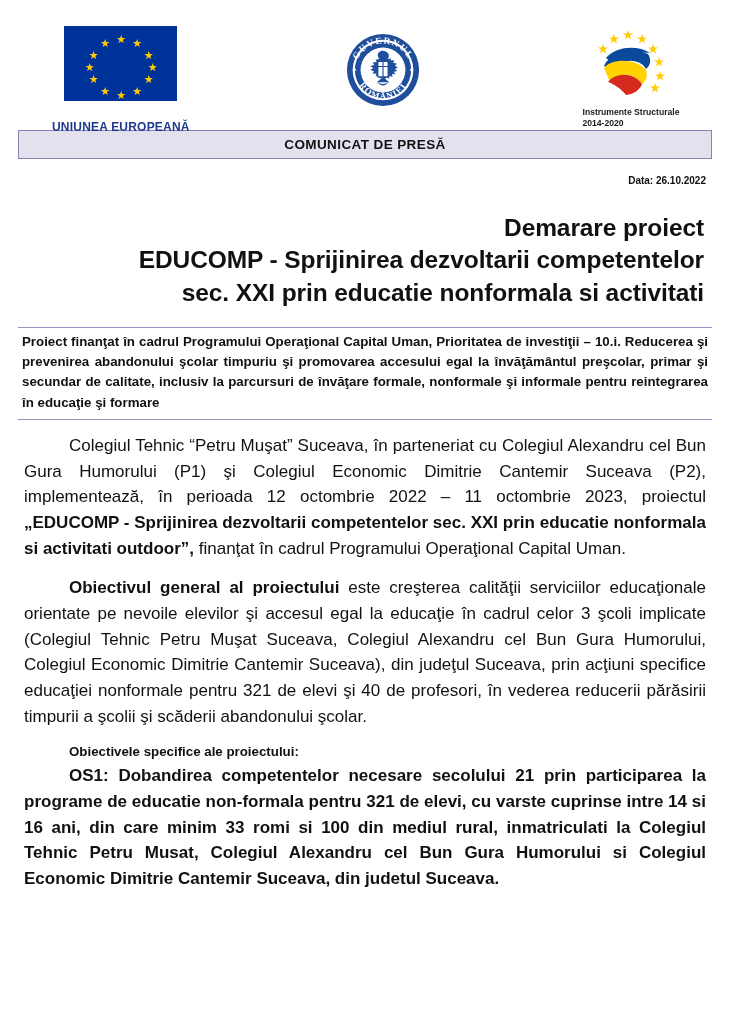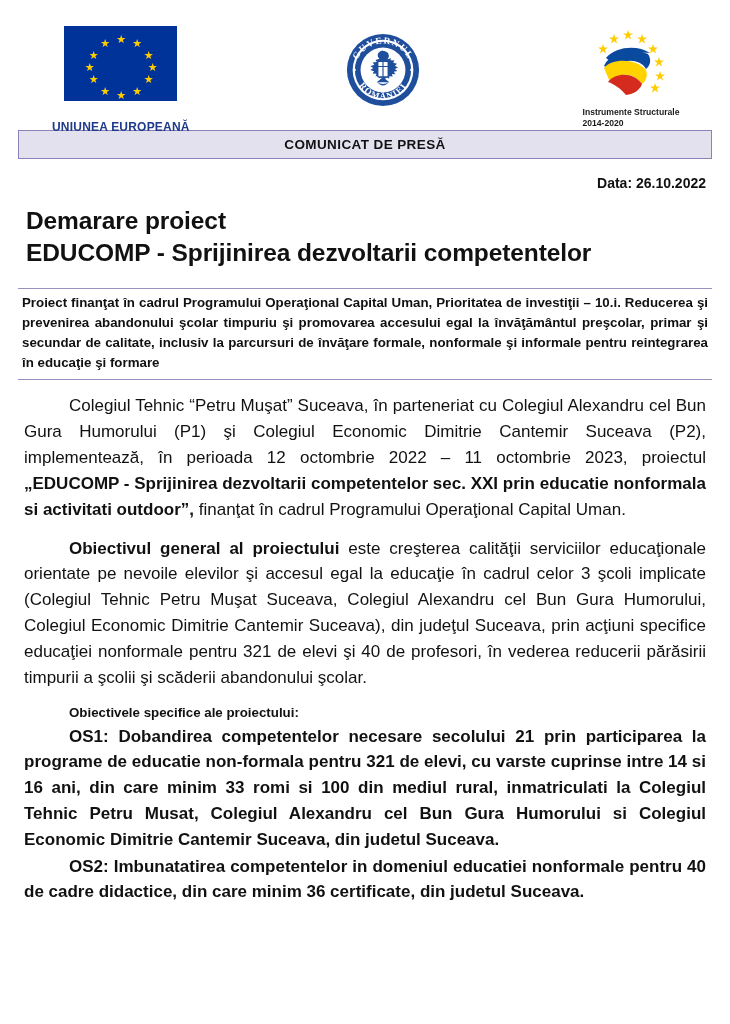--- a/index.html
+++ b/index.html
@@ -90,28 +90,28 @@
     font-size: 13.5px;
     font-weight: bold;
     letter-spacing: .4px;
     color: #111;
   }
 
   
   .date-line {
     margin: 16px 24px 0 0;
     text-align: right;
-    font-size: 14px;
+    font-size: 10px;
     font-weight: bold;
   }
 
   
   .doc-title {
-    margin: 14px 26px 0 26px;
-    text-align: left;
+    margin: 26px 26px 0 26px;
+    text-align: right;
     font-size: 24.5px;
     font-weight: bold;
     line-height: 1.32;
     letter-spacing: -.1px;
   }
   .doc-title .line { display: block; }
 
   
   .framed {
     margin: 18px 18px 0 18px;
@@ -241,32 +241,32 @@
 
 <div class="banner">
   <span class="banner-text">COMUNICAT DE PRESĂ</span>
 </div>
 
 <div class="date-line">Data: 26.10.2022</div>
 
 <div class="doc-title">
   <span class="line">Demarare proiect</span>
   <span class="line">EDUCOMP - Sprijinirea dezvoltarii competentelor</span>
+  <span class="line">sec. XXI prin educatie nonformala si activitati</span>
 </div>
 
 <div class="framed">
   <p>Proiect finanţat în cadrul Programului Operaţional Capital Uman, Prioritatea de investiţii – 10.i. Reducerea şi prevenirea abandonului şcolar timpuriu şi promovarea accesului egal la învăţământul preşcolar, primar şi secundar de calitate, inclusiv la parcursuri de învăţare formale, nonformale şi informale pentru reintegrarea în educaţie şi formare</p>
 </div>
 
 <div class="body-wrap">
 
   <p class="para"><span>Colegiul Tehnic “Petru Muşat” Suceava, în parteneriat cu  Colegiul Alexandru cel Bun Gura Humorului (P1) şi Colegiul Economic Dimitrie Cantemir Suceava (P2), implementează,  în perioada 12 octombrie 2022 – 11 octombrie 2023, proiectul </span><b>„EDUCOMP - Sprijinirea dezvoltarii competentelor sec. XXI prin educatie nonformala si activitati outdoor”,</b><span> finanţat în cadrul Programului Operaţional Capital Uman.</span></p>
 
 
   <p class="para"><b>Obiectivul general al proiectului</b><span> este creşterea calităţii serviciilor educaţionale orientate pe nevoile elevilor şi accesul egal la educaţie în cadrul celor 3 şcoli implicate (Colegiul Tehnic Petru Muşat Suceava, Colegiul Alexandru cel Bun Gura Humorului, Colegiul Economic Dimitrie Cantemir Suceava), din judeţul Suceava, prin acţiuni specifice educaţiei nonformale pentru 321 de elevi şi 40 de profesori, în vederea reducerii părăsirii timpurii a şcolii şi scăderii abandonului şcolar.</span></p>
 
   <div class="sub-head">Obiectivele specifice ale proiectului:</div>
 
   <p class="para tight">OS1: Dobandirea competentelor necesare secolului 21 prin participarea la programe de educatie non-formala pentru 321 de elevi, cu varste cuprinse intre 14 si 16 ani, din care minim 33 romi si 100 din mediul rural, inmatriculati la Colegiul Tehnic Petru Musat, Colegiul Alexandru cel Bun Gura Humorului si Colegiul Economic Dimitrie Cantemir Suceava, din judetul Suceava.</p>
 
-  <p class="para tight">OS2: Imbunatatirea competentelor in domeniul educatiei nonformale pentru 40 de cadre didactice, din care minim 36 certificate, din judetul Suceava.</p>
 
 </div>
 
 </body></html>

